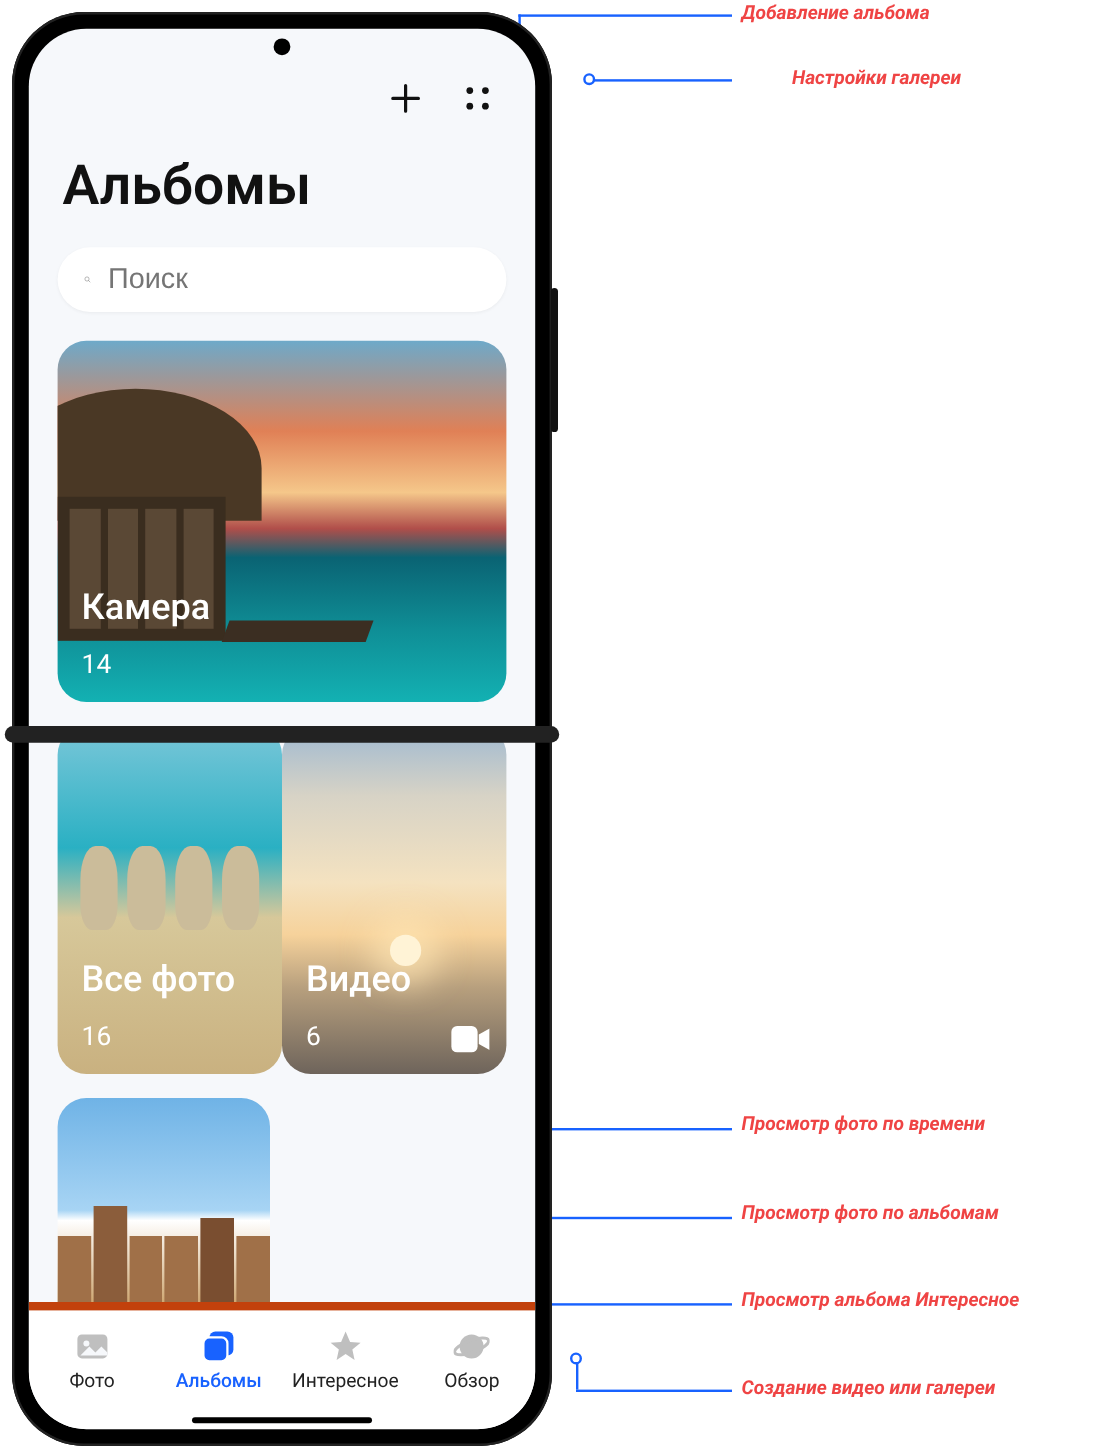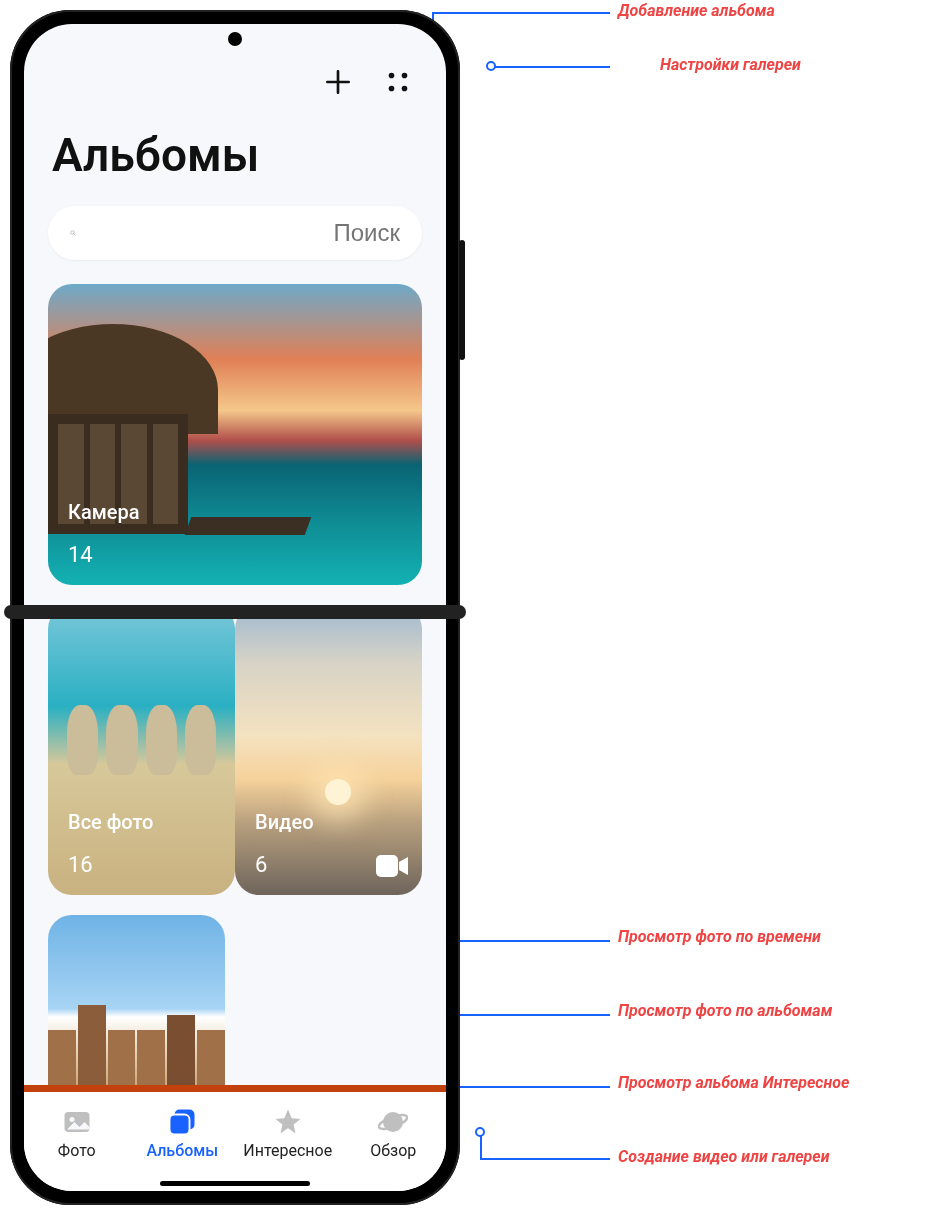--- a/index.html
+++ b/index.html
@@ -95,21 +95,21 @@
     height: 58px;
     display: flex;
     align-items: center;
     padding: 0 22px;
     gap: 14px;
     margin-bottom: 24px;
     box-shadow: 0 1px 3px rgba(0,0,0,0.05);
   }
   .search-bar input {
     border:none; outline:none; background:transparent;
-    font-size:24px; color:#444; flex:1;text-align:right;
+    font-size:24px; color:#444; flex:1;
   }
   .album-big {
     width: 100%;
     height: 325px;
     border-radius: 24px;
     background: linear-gradient(180deg, #6ea9c9 0%, #e08056 25%, #f5c78a 42%, #b04e4a 52%, #0a6373 60%, #0f8e96 80%, #13b1b3 100%);
     position: relative;
     overflow: hidden;
     margin-bottom: 20px;
     cursor:pointer;
@@ -138,21 +138,21 @@
     width:120px; height:18px; background:#3b2e22;
     transform: skewX(-20deg);
   }
   .album-label {
     position: absolute;
     left: 20px;
     bottom: 18px;
     color: #fff;
     z-index: 3;
   }
-  .album-label .name { font-size: 20px; font-weight: 500; }
+  .album-label .name { font-size: 30px; font-weight: 500; }
   .album-label .count { font-size: 22px; margin-top:18px;}
   .album-row {
     display: flex;
     margin-bottom: 20px;
   }
   .album-small {
     flex: 1;
     height: 290px;
     border-radius: 24px;
     position: relative;

